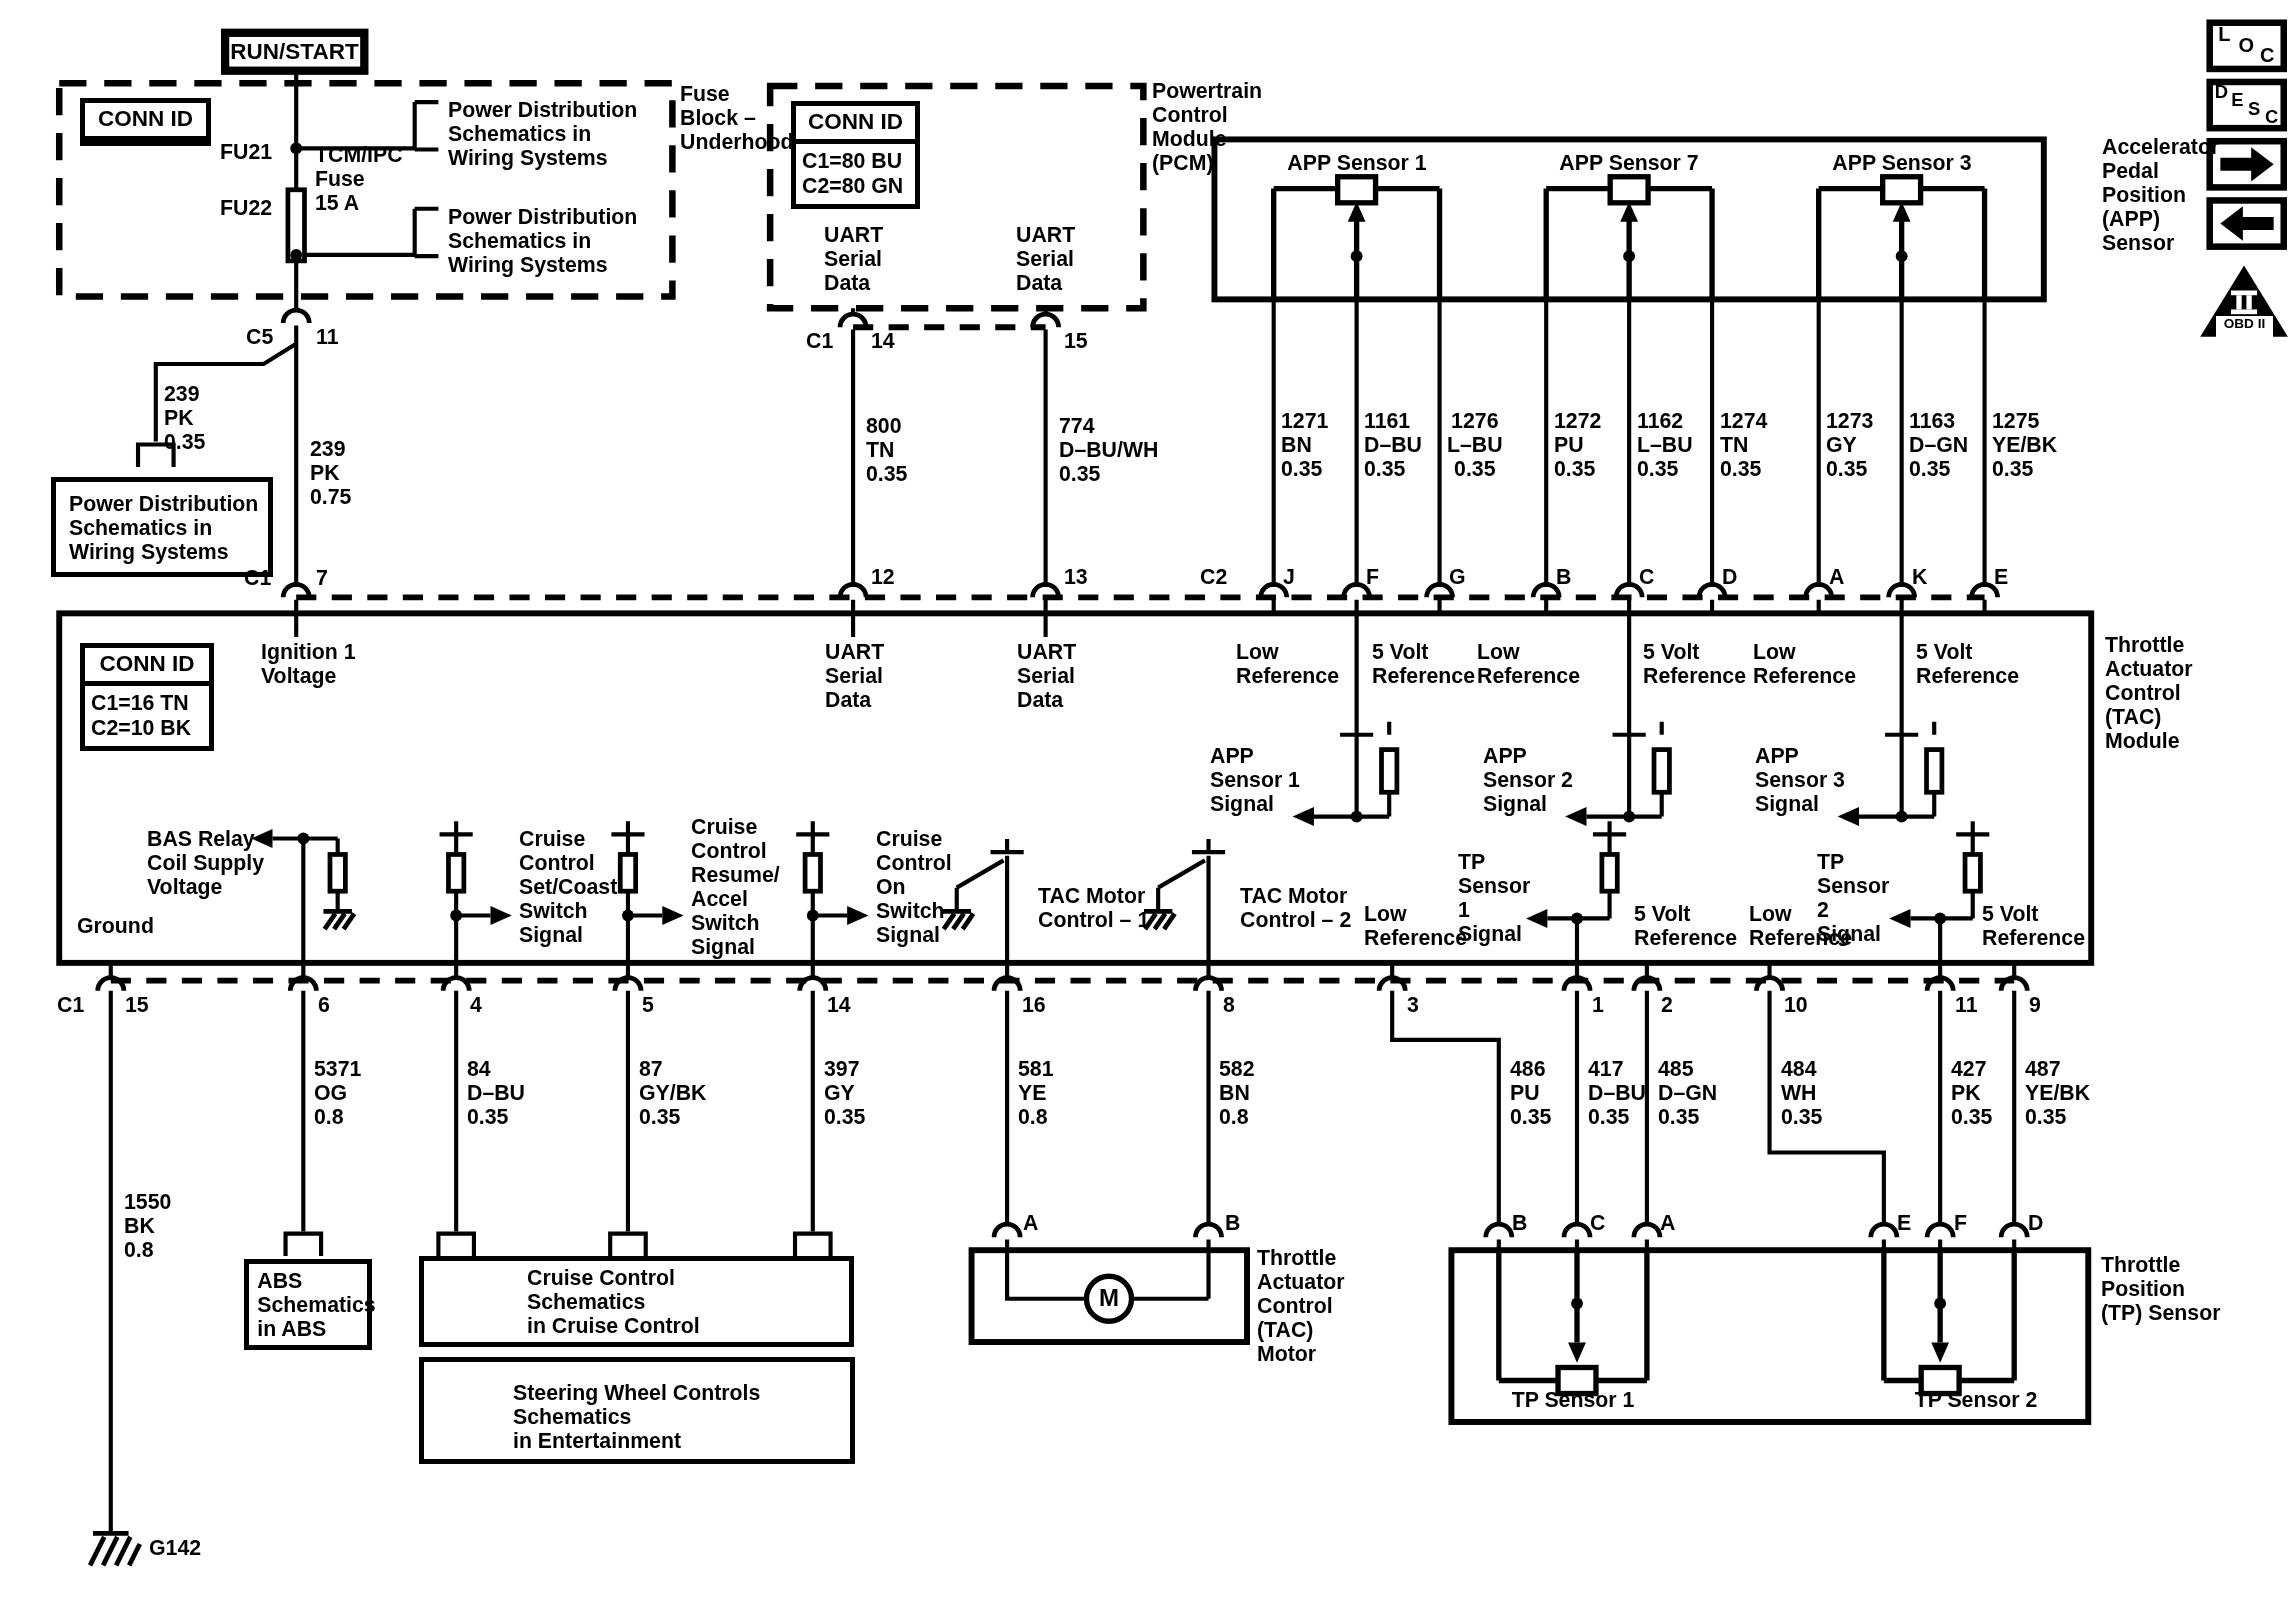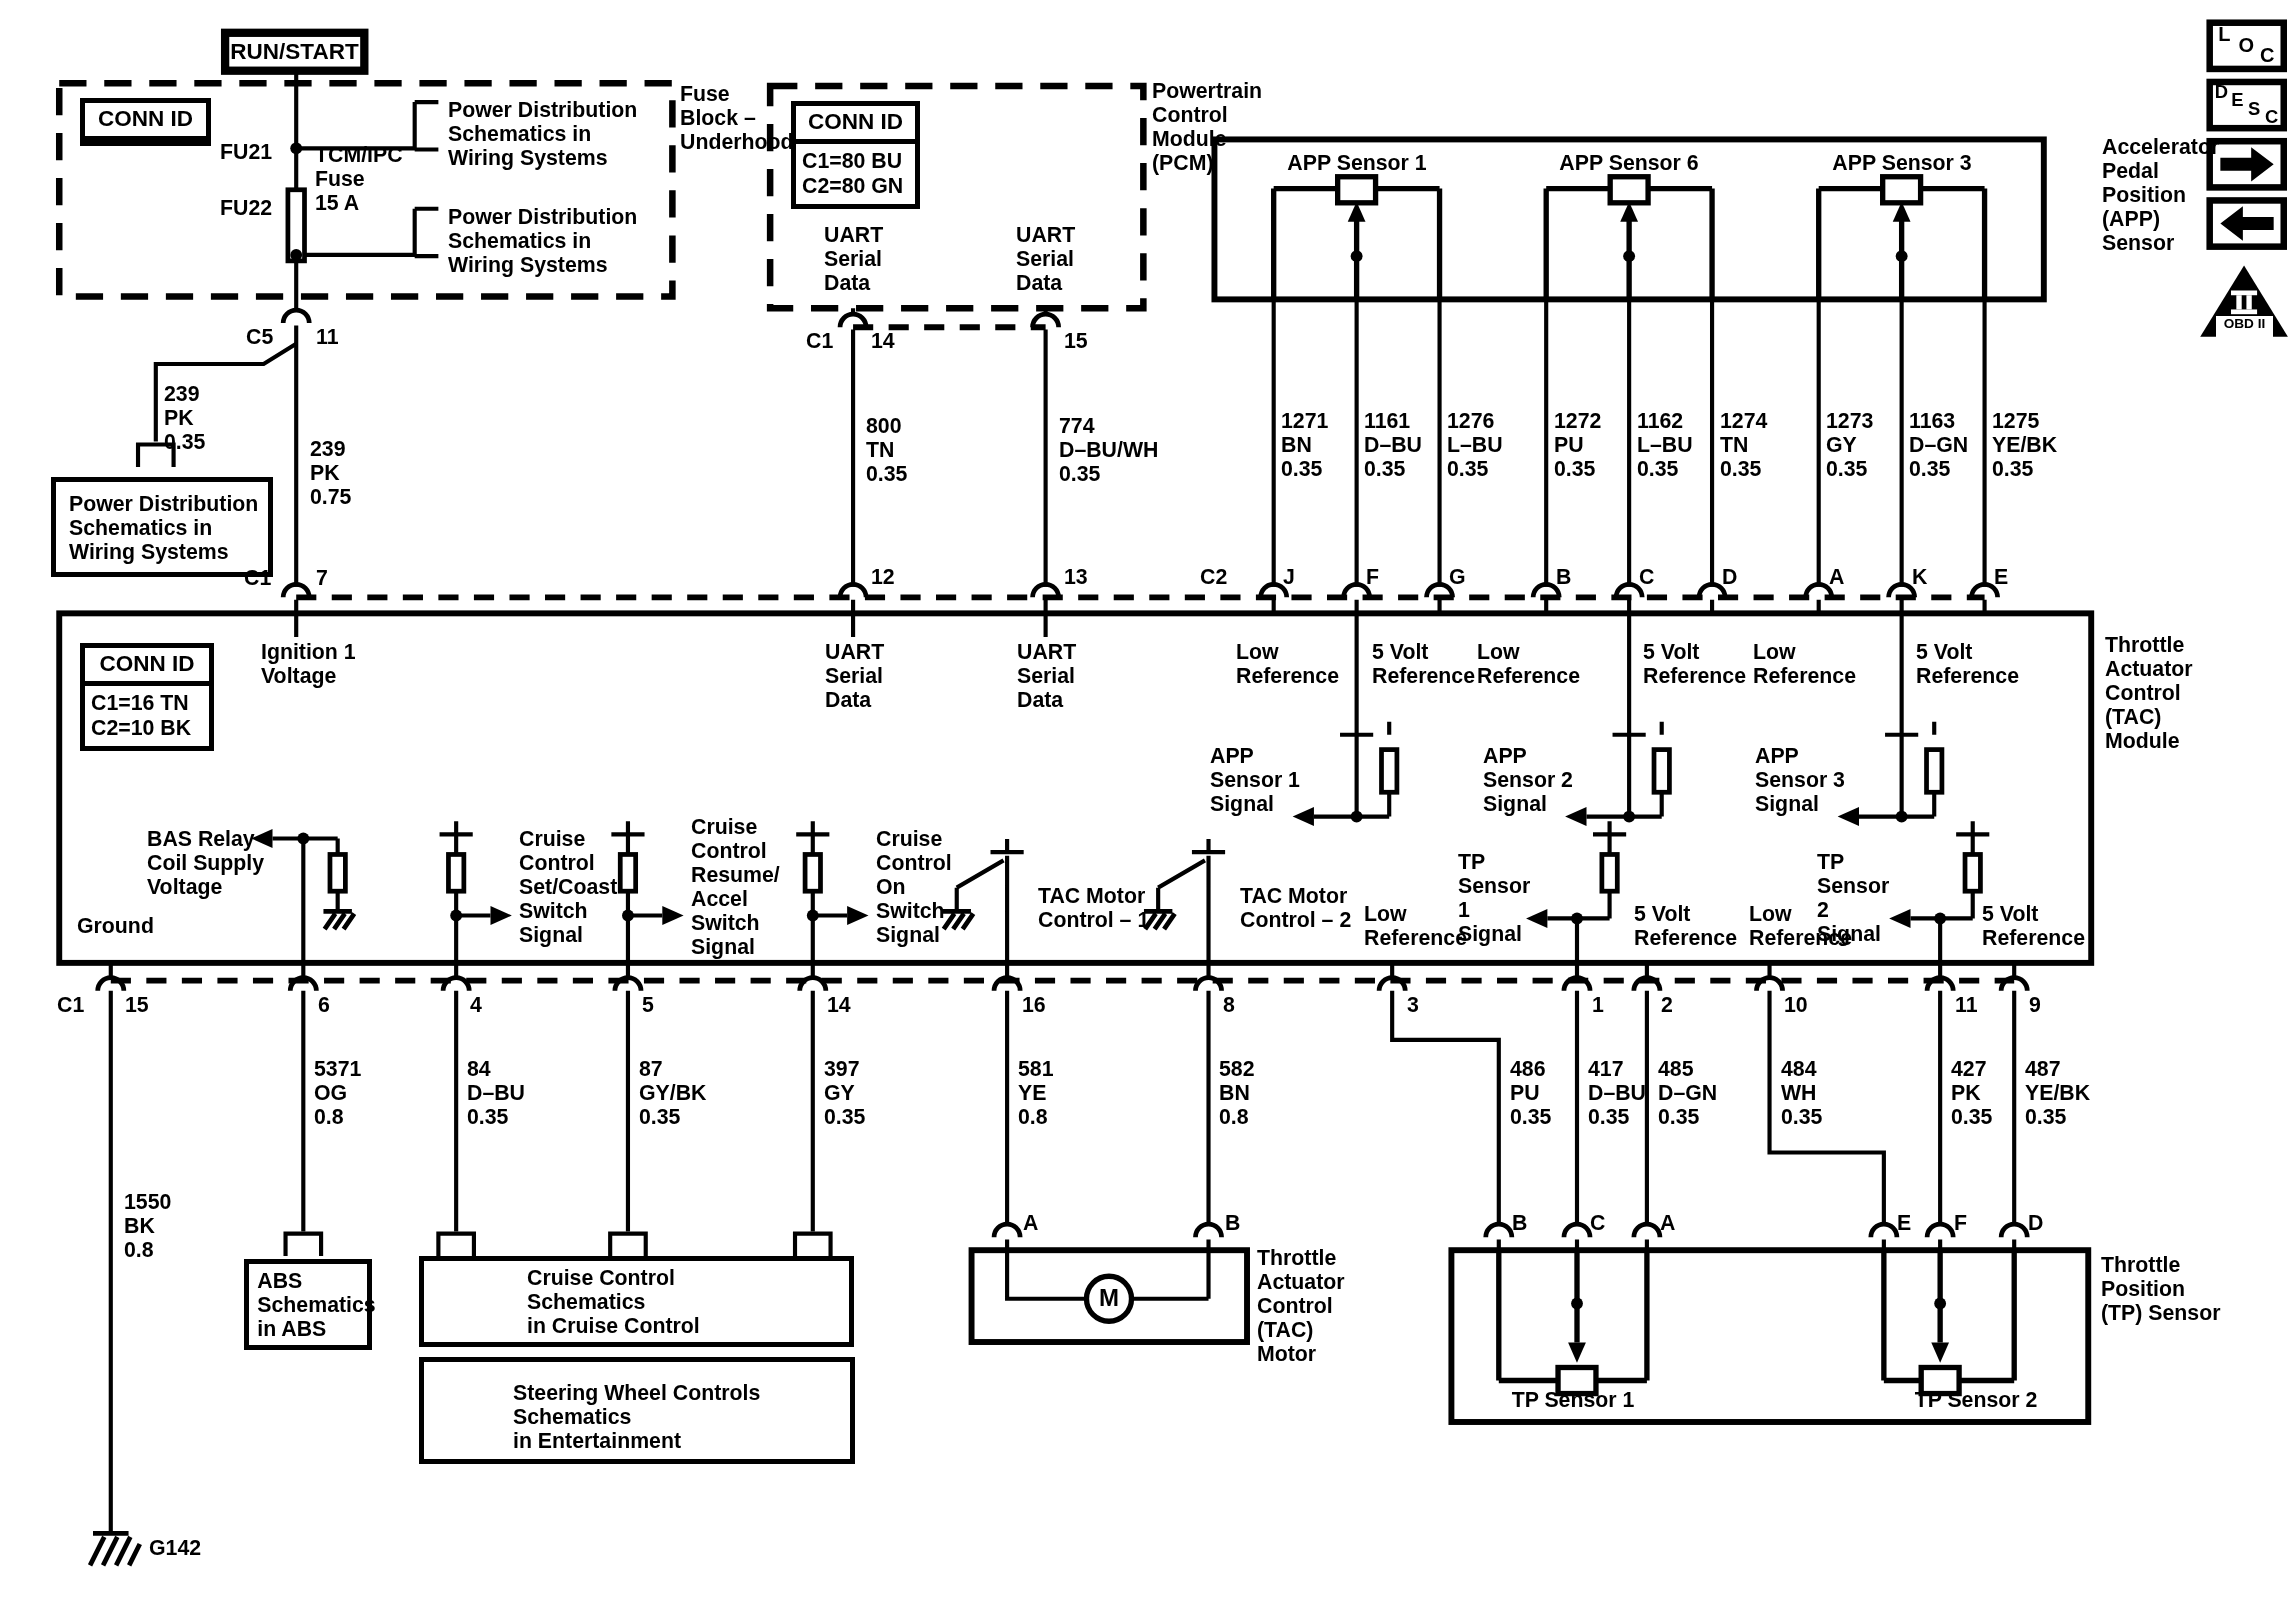--- a/index.html
+++ b/index.html
@@ -290,30 +290,30 @@
 0.35</div>
 <div class="lbl" style="left:871px;top:565px;">12</div>
 <div class="lbl" style="left:1064px;top:565px;">13</div>
 
 <div class="lbl" style="left:2102px;top:135px;">Accelerator
 Pedal
 Position
 (APP)
 Sensor</div>
 <div class="lbl ctr" style="left:1357px;top:151px;">APP Sensor 1</div>
-<div class="lbl ctr" style="left:1629px;top:151px;">APP Sensor 6</div>
+<div class="lbl ctr" style="left:1629px;top:151px;">APP Sensor 7</div>
 <div class="lbl ctr" style="left:1902px;top:151px;">APP Sensor 3</div>
 
 <div class="lbl" style="left:1281px;top:409px;">1271
 BN
 0.35</div>
 <div class="lbl" style="left:1364px;top:409px;">1161
 D–BU
 0.35</div>
-<div class="lbl" style="left:1447px;top:409px;">1276
+<div class="lbl" style="left:1447px;top:409px;text-align:center;">1276
 L–BU
 0.35</div>
 <div class="lbl" style="left:1554px;top:409px;">1272
 PU
 0.35</div>
 <div class="lbl" style="left:1637px;top:409px;">1162
 L–BU
 0.35</div>
 <div class="lbl" style="left:1720px;top:409px;">1274
 TN

